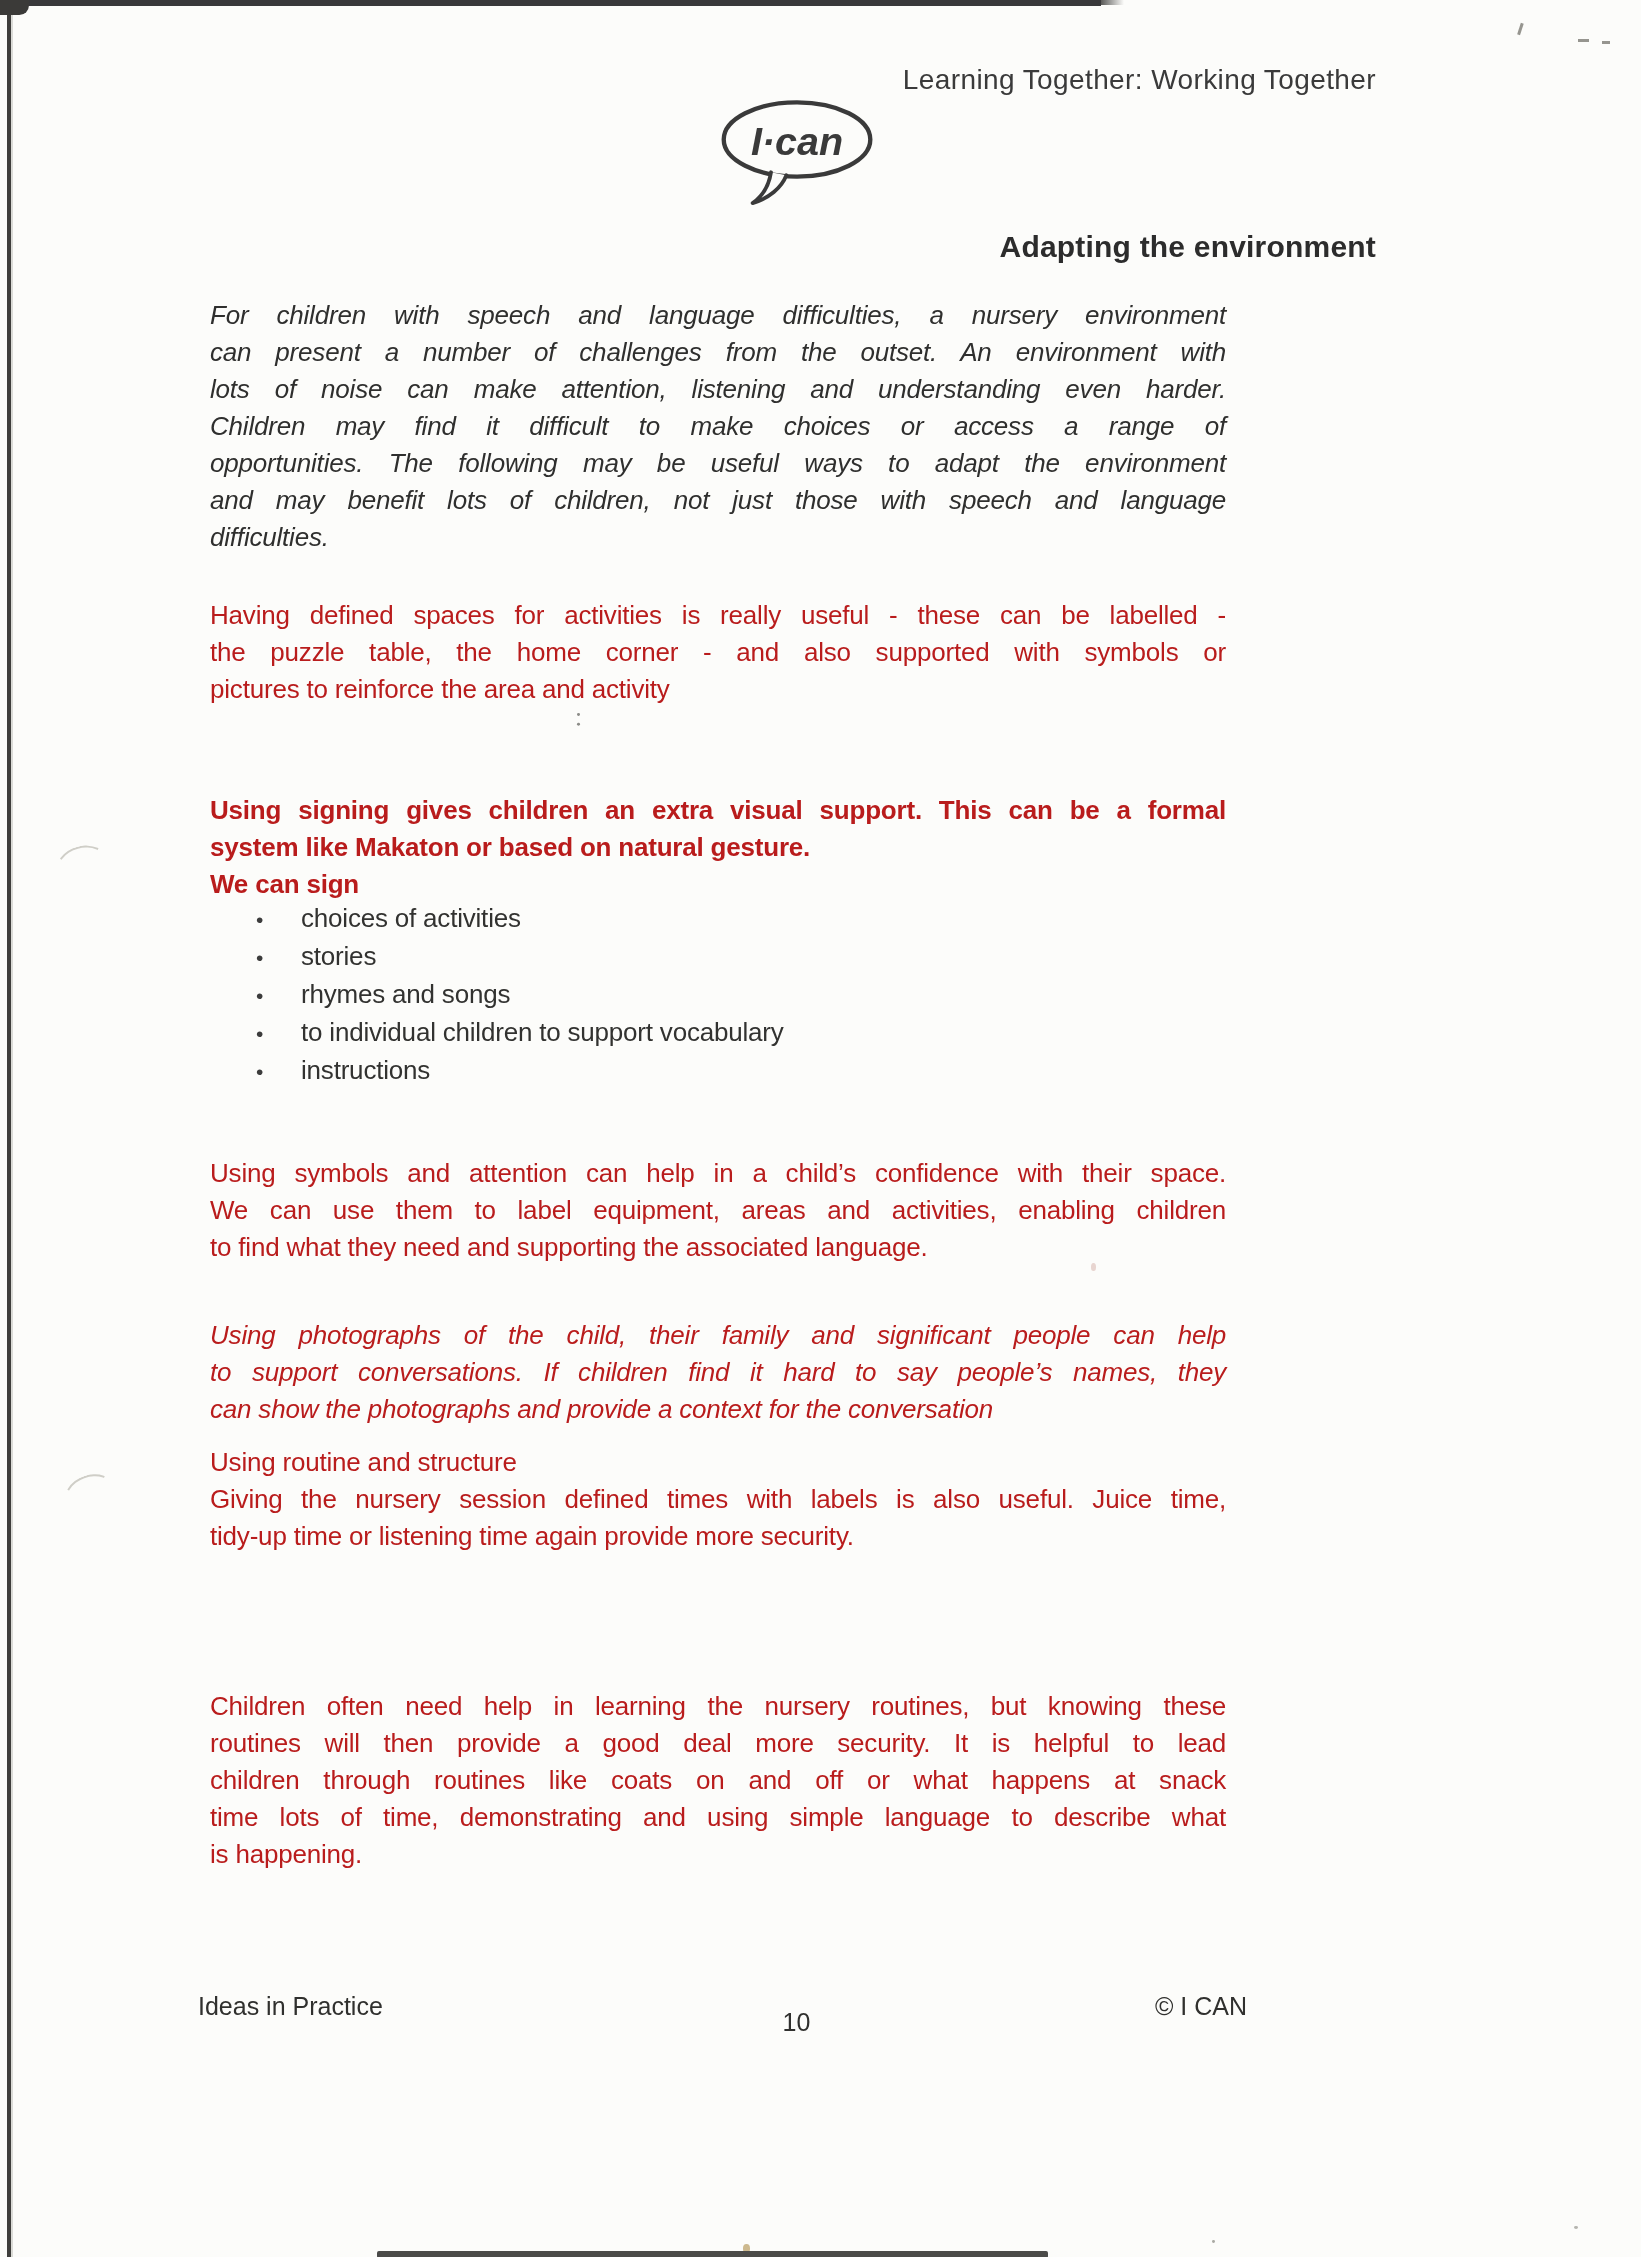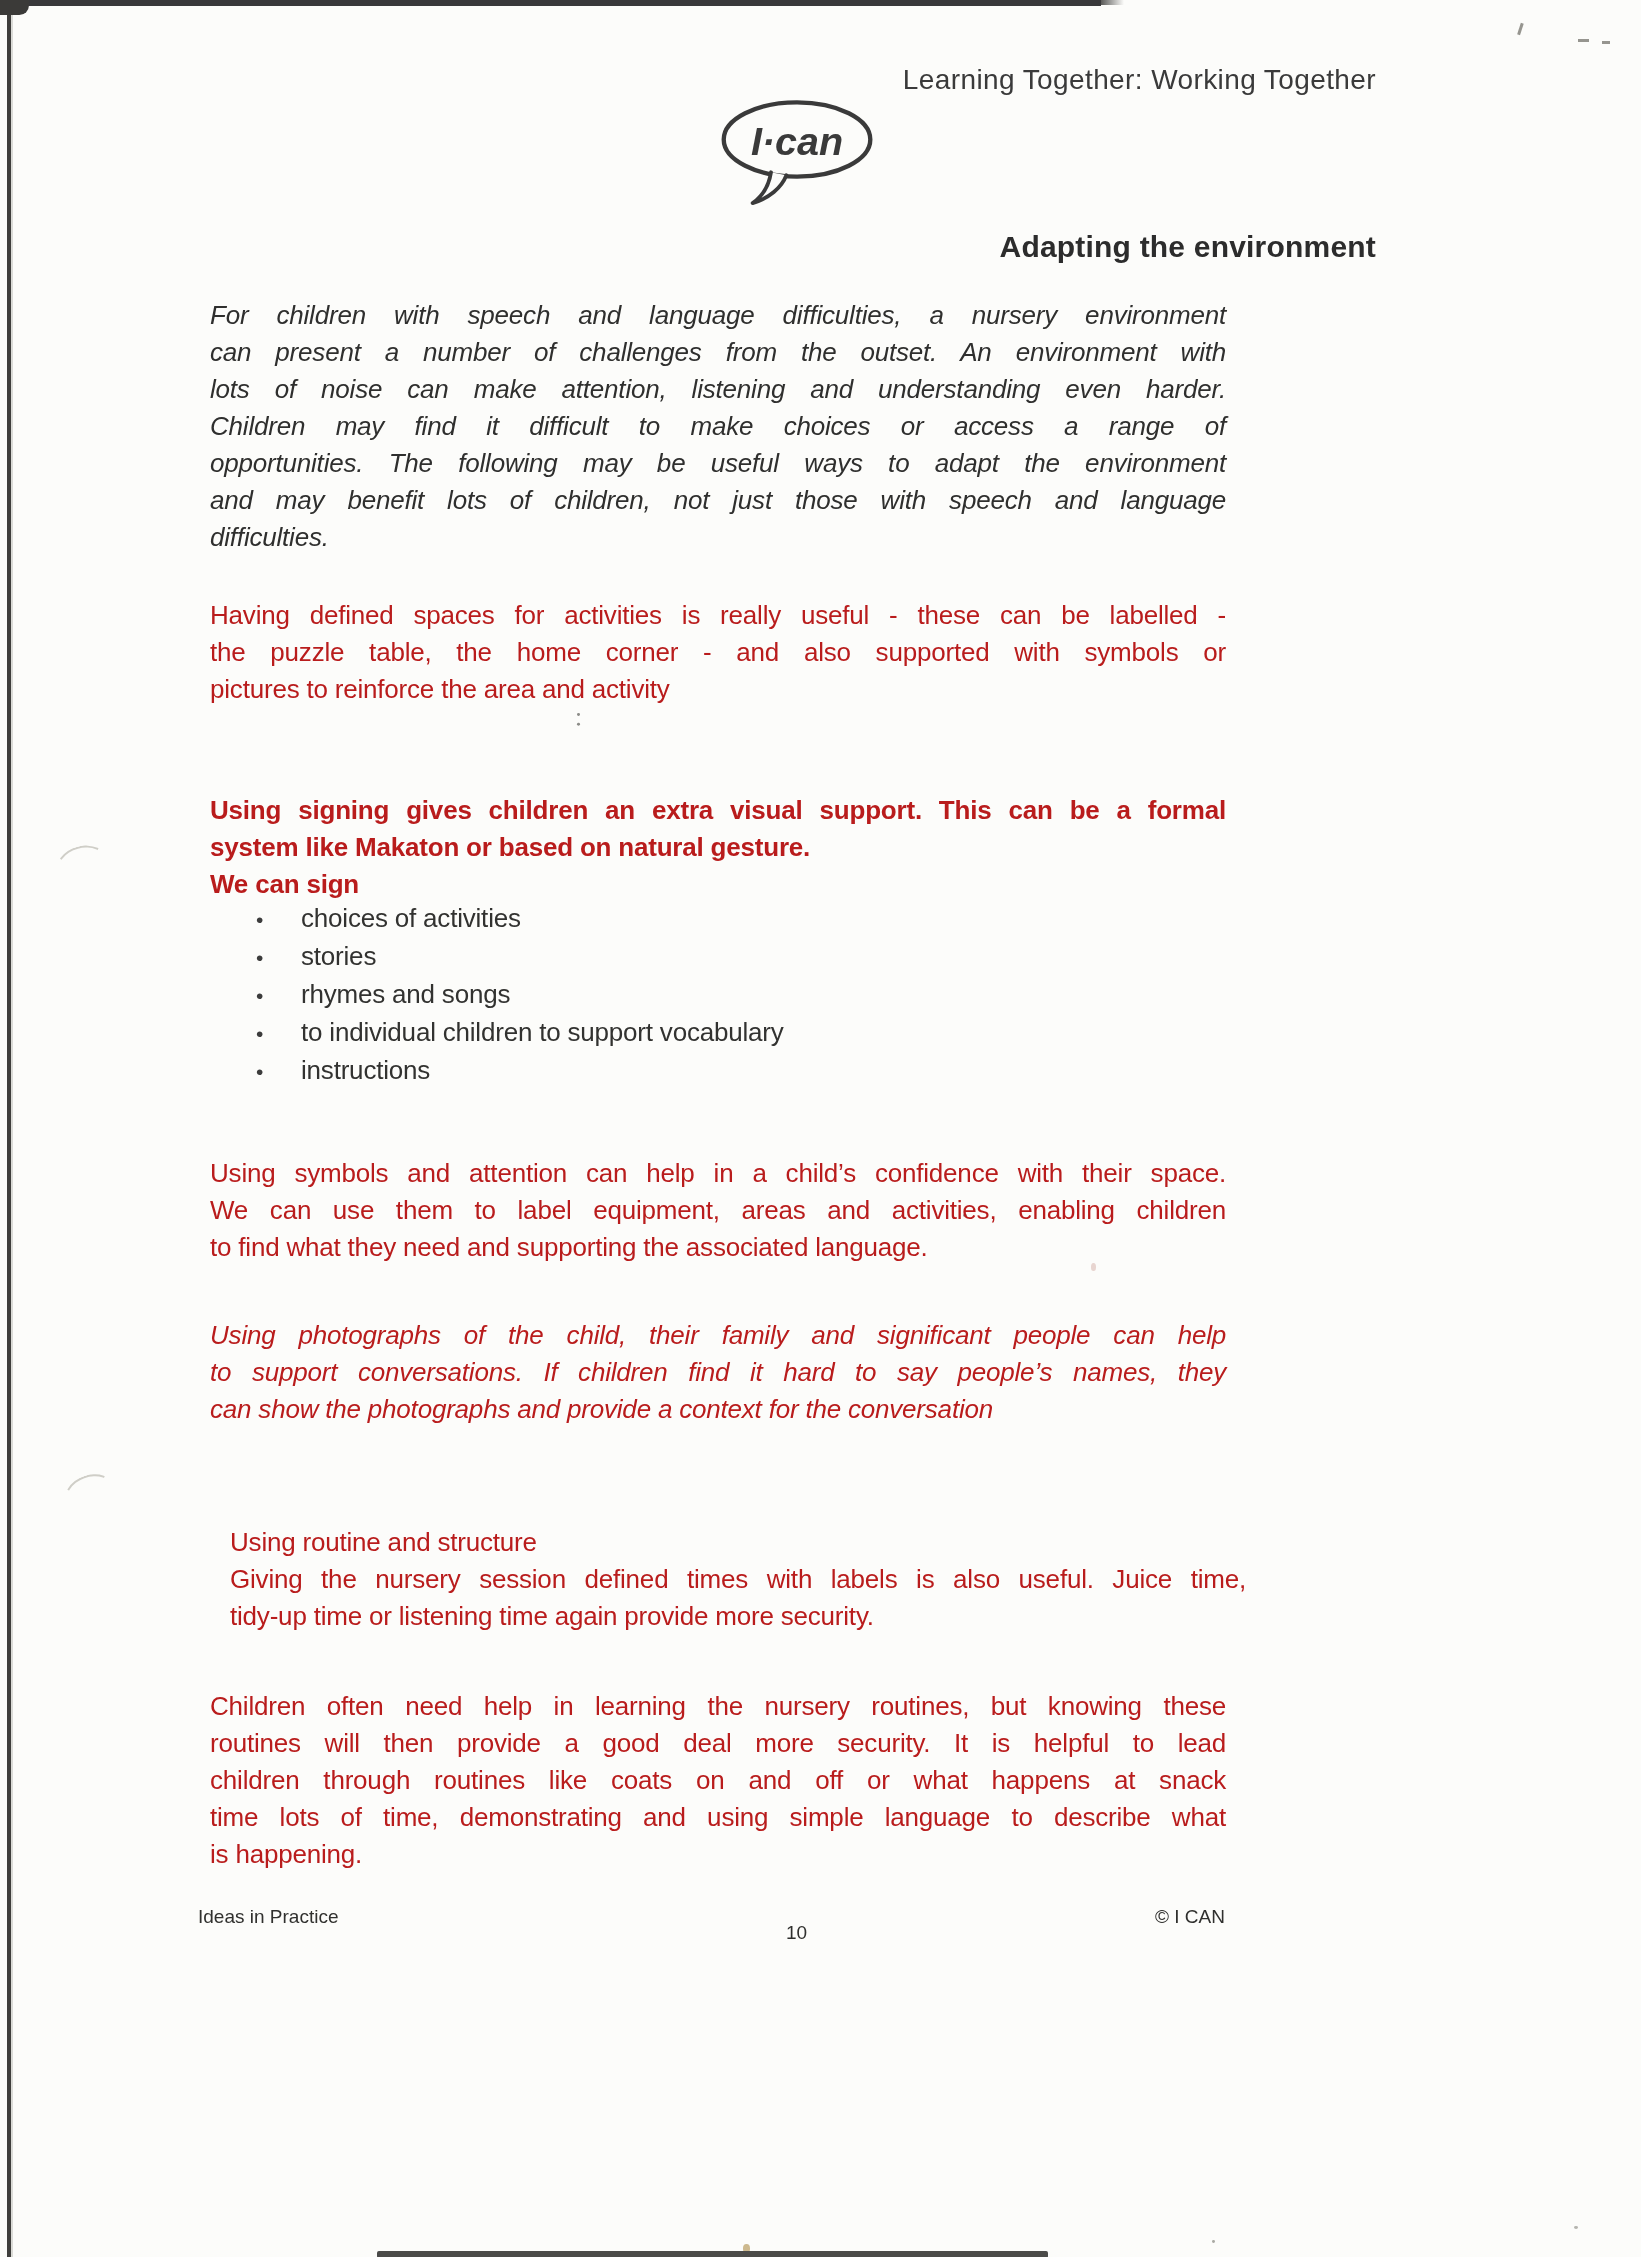--- a/index.html
+++ b/index.html
@@ -26,21 +26,21 @@
 
   .para{position:absolute;left:210px;width:1016px;font-size:26px;line-height:37px;letter-spacing:-0.2px;color:#b91c1c;}
   .line{display:block;min-height:37px;}
   .line.j{text-align:justify;text-align-last:justify;}
   .italic{font-style:italic;color:#2f2f2e;}
 
   .bullets{position:absolute;left:256px;top:900px;width:869px;font-size:26px;line-height:37px;letter-spacing:-0.2px;color:#323230;}
   .bullet-item{display:flex;align-items:baseline;}
   .dot{width:45px;font-size:21px;color:#3c3c3c;flex:0 0 45px;}
 
-  .footer{position:absolute;left:0;top:1906px;width:1641px;height:39px;font-size:19px;color:#30302e;}
+  .footer{position:absolute;left:0;top:1992px;width:1641px;height:39px;font-size:25px;color:#30302e;}
   .footer-left{position:absolute;left:198px;}
   .footer-center{position:absolute;left:217px;width:1159px;text-align:center;margin-top:16px;}
   .footer-right{position:absolute;left:1155px;}
 </style>
 </head>
 <body>
 
 <div class="page">
 
   <div class="edge-top"></div>
@@ -123,21 +123,21 @@
     <span class="line j">We can use them to label equipment, areas and activities, enabling children</span>
     <span class="line">to find what they need and supporting the associated language.</span>
   </div>
 
   <div class="para" style="top:1317px;font-style:italic;">
     <span class="line j">Using photographs of the child, their family and significant people can help</span>
     <span class="line j">to support conversations. If children find it hard to say people’s names, they</span>
     <span class="line">can show the photographs and provide a context for the conversation</span>
   </div>
 
-  <div class="para" style="top:1524px;margin-left:20px;">
+  <div class="para" style="top:1444px;">
     <span class="line">Using routine and structure</span>
     <span class="line j">Giving the nursery session defined times with labels is also useful. Juice time,</span>
     <span class="line">tidy-up time or listening time again provide more security.</span>
   </div>
 
   <div class="para" style="top:1688px;">
     <span class="line j">Children often need help in learning the nursery routines, but knowing these</span>
     <span class="line j">routines will then provide a good deal more security. It is helpful to lead</span>
     <span class="line j">children through routines like coats on and off or what happens at snack</span>
     <span class="line j">time lots of time, demonstrating and using simple language to describe what</span>

